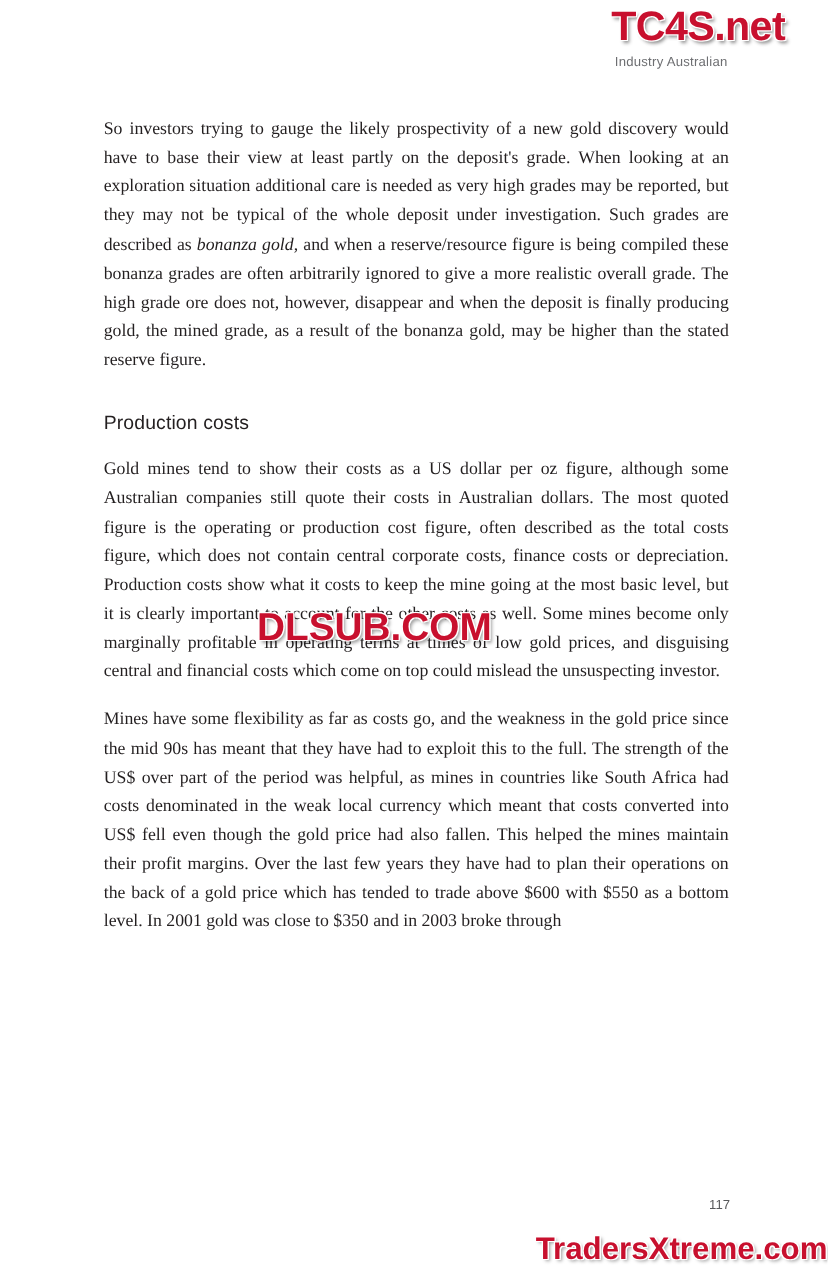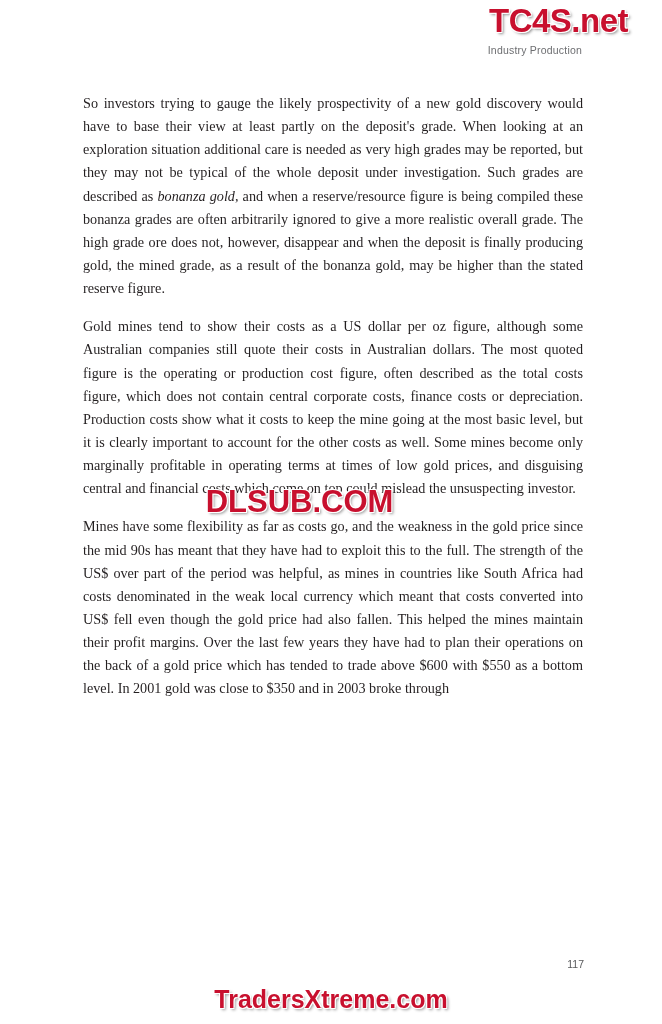--- a/index.html
+++ b/index.html
@@ -58,21 +58,21 @@
        2px 2px 3px rgba(0,0,0,0.4);
     user-select: none;
     pointer-events: none;
   }
 
   .wm-bottom {
     position: absolute;
     bottom: 10px;
     left: 0;
     width: 662px;
-    text-align: center;
+    text-align: right;
     font-family: "Liberation Sans", sans-serif;
     font-weight: bold;
     font-size: 25px;
     color: #c8102e;
     text-shadow:
        1px 1px 0 #ffffff,
       -1px 1px 0 #ffffff,
        1px -1px 0 #ffffff,
       -1px -1px 0 #ffffff,
        2px 2px 3px rgba(0,0,0,0.4);
@@ -126,27 +126,28 @@
     text-align: right;
   }
 </style>
 </head>
 <body>
 
 <div class="wm-top">
   <div class="wm-main">TC4S.net</div>
 </div>
 
-<div class="page-header">Industry Production</div>
+<div class="page-header">Industry Australian</div>
 
 <div class="page-body">
 
 
   <p><span>So investors trying to gauge the likely prospectivity of a new gold discovery would have to base their view at least partly on the deposit's grade. When looking at an exploration situation additional care is needed as very high grades may be reported, but they may not be typical of the whole deposit under investigation. Such grades are described as </span><span class="italic">bonanza gold</span><span>, and when a reserve/resource figure is being compiled these bonanza grades are often arbitrarily ignored to give a more realistic overall grade. The high grade ore does not, however, disappear and when the deposit is finally producing gold, the mined grade, as a result of the bonanza gold, may be higher than the stated reserve figure.</span></p>
 
+  <h2 class="section-title">Production costs</h2>
 
   <p>Gold mines tend to show their costs as a US dollar per oz figure, although some Australian companies still quote their costs in Australian dollars. The most quoted figure is the operating or production cost figure, often described as the total costs figure, which does not contain central corporate costs, finance costs or depreciation. Production costs show what it costs to keep the mine going at the most basic level, but it is clearly important to account for the other costs as well. Some mines become only marginally profitable in operating terms at times of low gold prices, and disguising central and financial costs which come on top could mislead the unsuspecting investor.</p>
 
   <p>Mines have some flexibility as far as costs go, and the weakness in the gold price since the mid 90s has meant that they have had to exploit this to the full. The strength of the US$ over part of the period was helpful, as mines in countries like South Africa had costs denominated in the weak local currency which meant that costs converted into US$ fell even though the gold price had also fallen. This helped the mines maintain their profit margins. Over the last few years they have had to plan their operations on the back of a gold price which has tended to trade above $600 with $550 as a bottom level. In 2001 gold was close to $350 and in 2003 broke through</p>
 
 </div>
 
 <div class="wm-center">DLSUB.COM</div>
 
 <div class="page-number">117</div>

